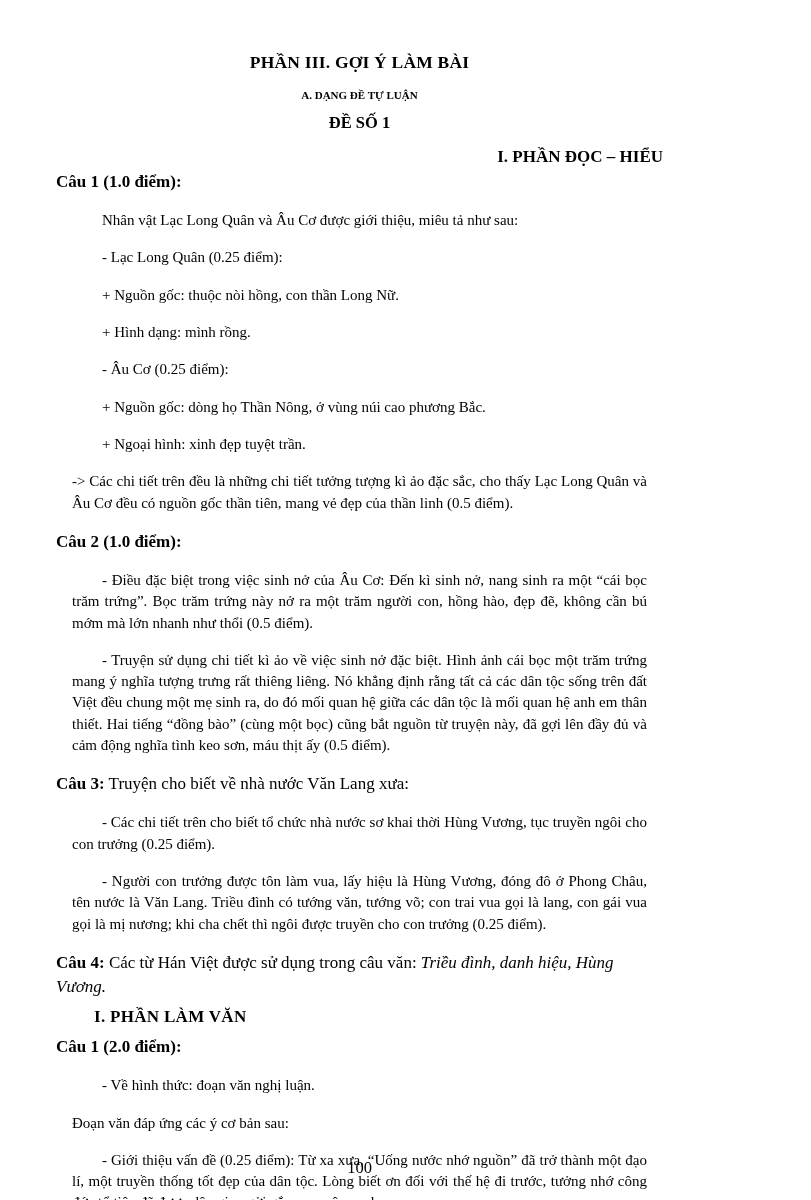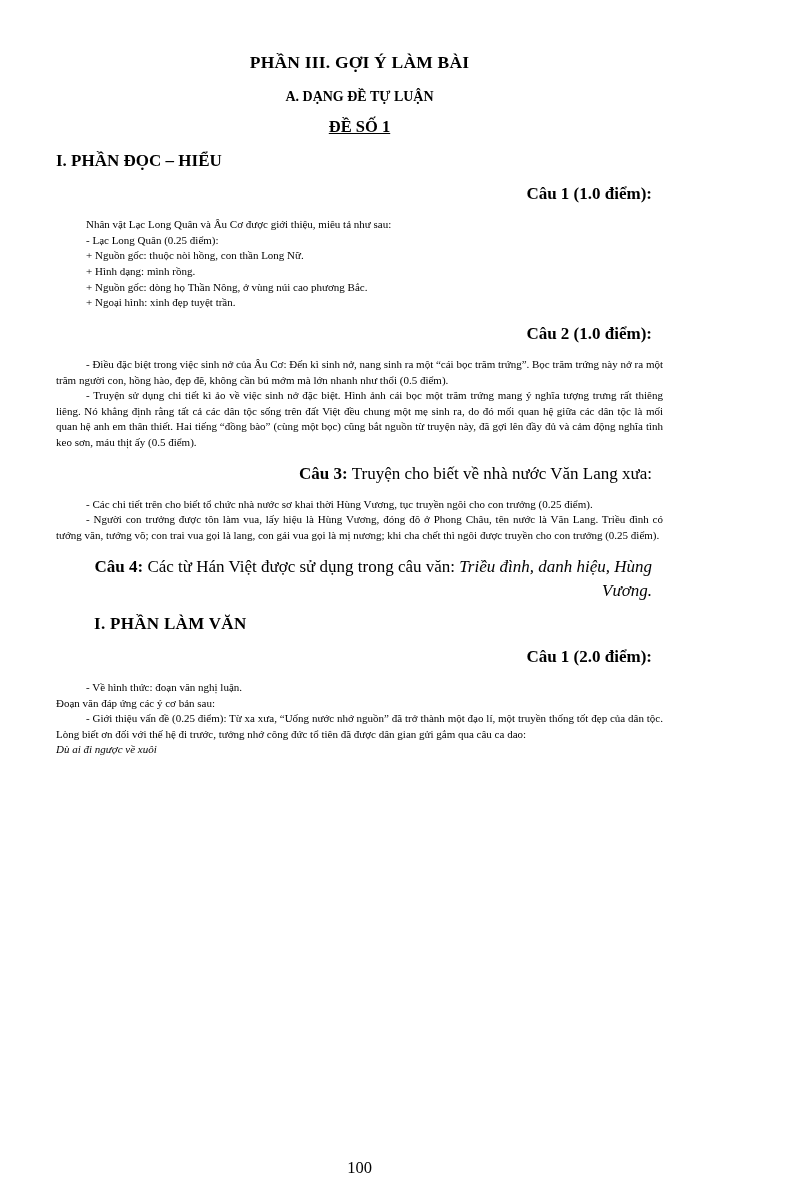--- a/index.html
+++ b/index.html
@@ -25,48 +25,47 @@
     text-align: center;
   }
   .h-main {
     font-weight: bold;
     font-size: 17.5px;
     letter-spacing: 0.2px;
     margin: 0 0 12px 0;
   }
   .h-sub {
     font-weight: bold;
-    font-size: 14px;
+    font-size: 11px;
     margin: 16px 0 12px 0;
   }
   .h-sub2 {
     font-weight: bold;
     font-size: 16.5px;
     margin: 0 0 14px 0;
-    text-decoration: underline;
   }
   .sec-title {
     font-weight: bold;
     font-size: 17px;
     margin: 0 0 3px 0;
-    text-align: left;
+    text-align: right;
   }
   .q-title {
     font-weight: bold;
     font-size: 17px;
-    margin: 11px;
-    text-align: right;
+    margin: 0;
+    text-align: left;
     line-height: 1.42;
   }
   .q-title .normal {
     font-weight: normal;
   }
   p.body {
-    margin: 0;
-    font-size: 11px;
+    margin: 16px;
+    font-size: 15px;
     line-height: 1.42;
     text-align: justify;
     text-justify: inter-word;
   }
   p.indent {
     text-indent: 30px;
   }
   p.noindent {
     text-indent: 0;
   }
@@ -105,22 +104,24 @@
   </div>
 
   <div>
     <div class="sec-title">I. PHẦN ĐỌC – HIỂU</div>
 
     <div class="q-title">Câu 1 (1.0 điểm):</div>
     <p class="body indent">Nhân vật Lạc Long Quân và Âu Cơ được giới thiệu, miêu tả như sau:</p>
     <p class="body indent">- Lạc Long Quân (0.25 điểm):</p>
     <p class="body indent">+ Nguồn gốc: thuộc nòi hồng, con thần Long Nữ.</p>
     <p class="body indent">+ Hình dạng: mình rồng.</p>
+    <p class="body indent">- Âu Cơ (0.25 điểm):</p>
     <p class="body indent">+ Nguồn gốc: dòng họ Thần Nông, ở vùng núi cao phương Bắc.</p>
     <p class="body indent">+ Ngoại hình: xinh đẹp tuyệt trần.</p>
+    <p class="body noindent">-&gt; Các chi tiết trên đều là những chi tiết tưởng tượng kì ảo đặc sắc, cho thấy Lạc Long Quân và Âu Cơ đều có nguồn gốc thần tiên, mang vẻ đẹp của thần linh (0.5 điểm).</p>
 
     <div class="q-title">Câu 2 (1.0 điểm):</div>
     <p class="body indent">- Điều đặc biệt trong việc sinh nở của Âu Cơ:  Đến kì sinh nở, nang sinh ra một “cái bọc trăm trứng”. Bọc trăm trứng này nở ra một trăm người con, hồng hào, đẹp đẽ, không cần bú mớm mà lớn nhanh như thổi (0.5 điểm).</p>
     <p class="body indent">- Truyện sử dụng chi tiết kì ảo về việc sinh nở đặc biệt. Hình ảnh cái bọc một trăm trứng mang ý nghĩa tượng trưng rất thiêng liêng. Nó khẳng định rằng tất cả các dân tộc sống trên đất Việt đều chung một mẹ sinh ra, do đó mối quan hệ giữa các dân tộc là mối quan hệ anh em thân thiết. Hai tiếng “đồng bào” (cùng một bọc) cũng bắt nguồn từ truyện này, đã gợi lên đầy đủ và cảm động nghĩa tình keo sơn, máu thịt ấy (0.5 điểm).</p>
 
     <div class="q-title"><span>Câu 3:</span><span class="normal"> Truyện cho biết về nhà nước Văn Lang xưa:</span></div>
     <p class="body indent">- Các chi tiết trên cho biết tổ chức nhà nước sơ khai thời Hùng Vương, tục truyền ngôi cho con trưởng (0.25 điểm).</p>
     <p class="body indent">- Người con trưởng được tôn làm vua, lấy hiệu là Hùng Vương, đóng đô ở Phong Châu, tên nước là Văn Lang. Triều đình có tướng văn, tướng võ; con trai vua gọi là lang, con gái vua gọi là mị nương; khi cha chết thì ngôi được truyền cho con trưởng (0.25 điểm).</p>
 
     <div class="q-title"><span>Câu 4:</span><span class="normal"> Các từ Hán Việt được sử dụng trong câu văn: </span><span class="normal italic">Triều đình, danh hiệu, Hùng Vương.</span></div>

